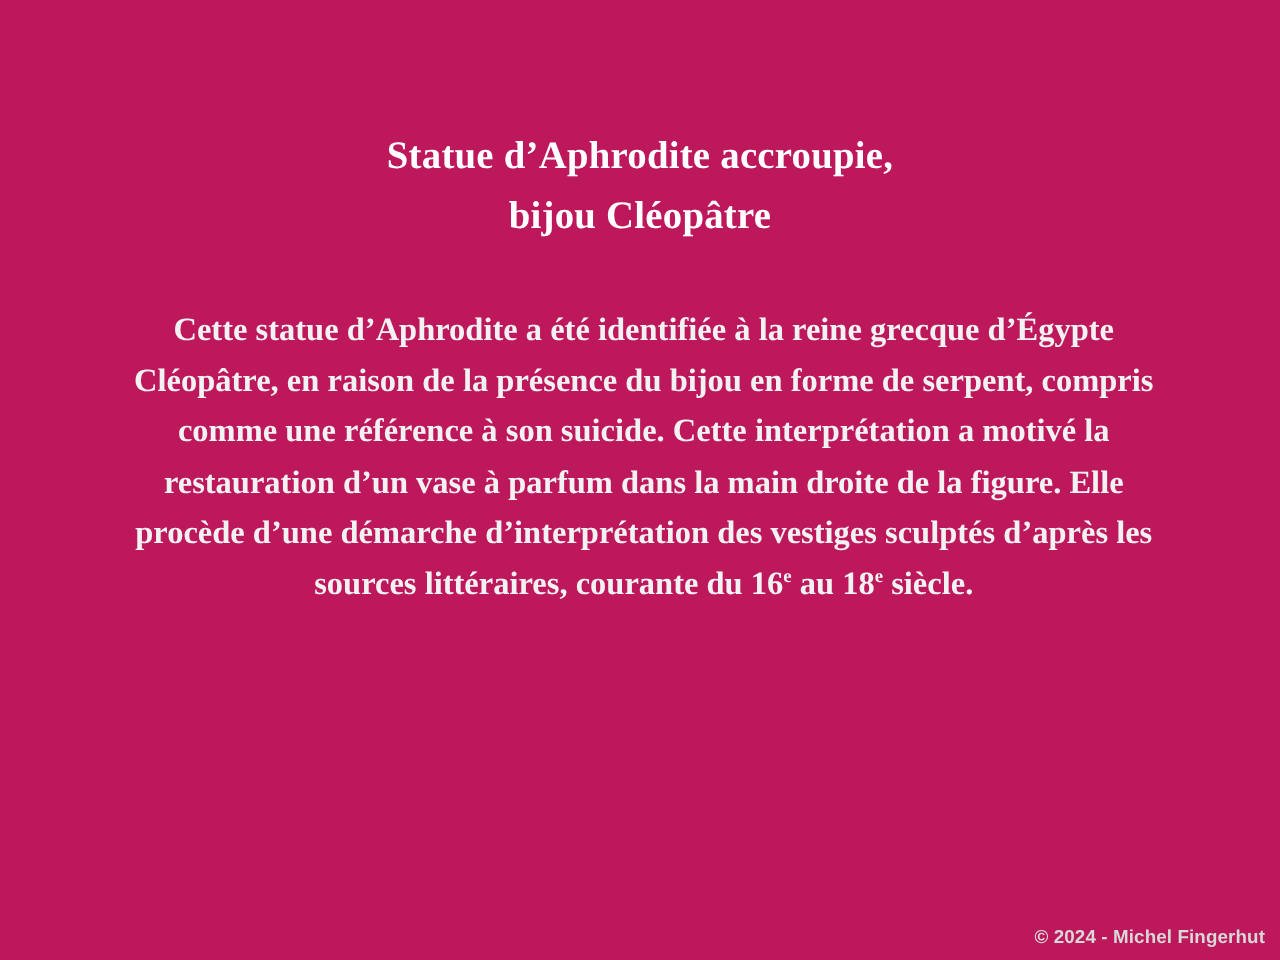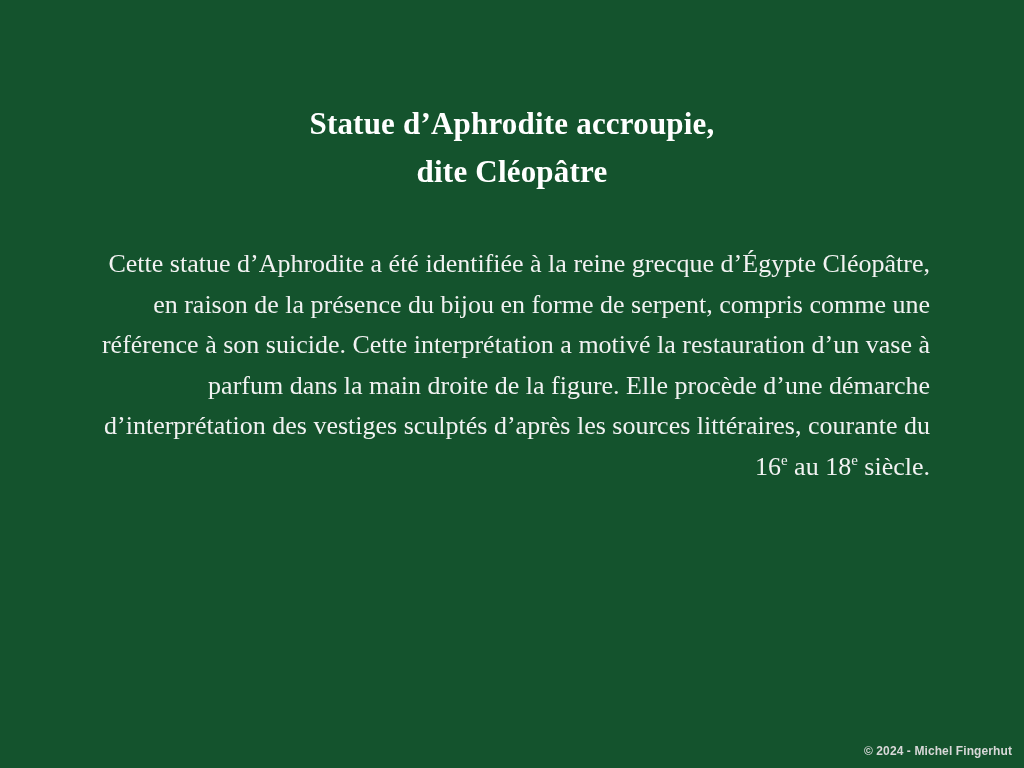--- a/index.html
+++ b/index.html
@@ -11,21 +11,21 @@
     width: 1024px;
     height: 768px;
     overflow: hidden;
     font-family: "Liberation Serif", "DejaVu Serif", serif;
     color: #ffffff;
     position: relative;
   }
   .slide {
     position: absolute;
     inset: 0;
-    background: #14532d;
+    background: #be185d;
   }
   .title-block {
     position: absolute;
     top: 100px;
     left: 0;
     width: 1024px;
     text-align: center;
   }
   .title-line {
     font-size: 31px;
@@ -39,47 +39,47 @@
   .body-block {
     position: absolute;
     top: 218px;
     left: 100px;
     width: 830px;
   }
   .body-par {
     font-size: 26px;
     line-height: 40.5px;
     color: #f2f2f2;
-    text-align: right;
-    font-weight: normal;
+    text-align: center;
+    font-weight: bold;
   }
   .body-par sup {
     font-size: 15px;
     vertical-align: super;
     line-height: 0;
   }
   .credit {
     position: absolute;
     right: 12px;
     bottom: 10px;
     font-family: "Liberation Sans", "DejaVu Sans", sans-serif;
-    font-size: 12px;
+    font-size: 15px;
     font-weight: bold;
     color: #d8d8d8;
     letter-spacing: 0.1px;
   }
 </style>
 </head>
 <body>
 
 <div class="slide">
 
   <div class="title-block">
     <div class="title-line">Statue d’Aphrodite accroupie,</div>
-    <div class="title-line"><span>dite </span><span class="italic">Cléopâtre</span></div>
+    <div class="title-line"><span>bijou </span><span class="italic">Cléopâtre</span></div>
   </div>
 
   <div class="body-block">
     <p class="body-par"><span>Cette statue d’Aphrodite a été identifiée à la reine grecque d’Égypte Cléopâtre, en raison de la présence du bijou en forme de serpent, compris comme une référence à son suicide. Cette interprétation a motivé la restauration d’un vase à parfum dans la main droite de la figure. Elle procède d’une démarche d’interprétation des vestiges sculptés d’après les sources littéraires, courante du 16</span><sup>e</sup><span> au 18</span><sup>e</sup><span> siècle.</span></p>
   </div>
 
   <div class="credit">© 2024 - Michel Fingerhut</div>
 
 </div>
 

